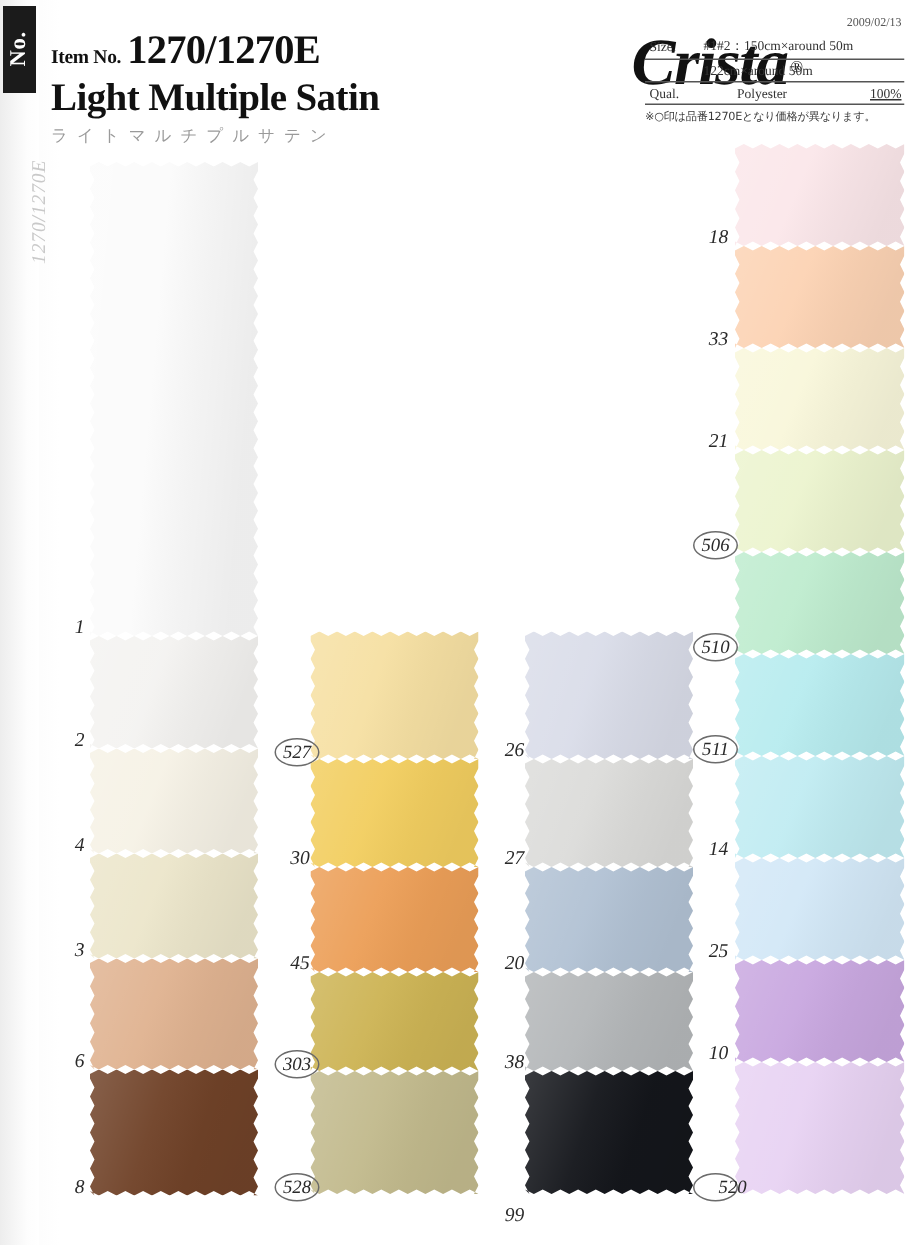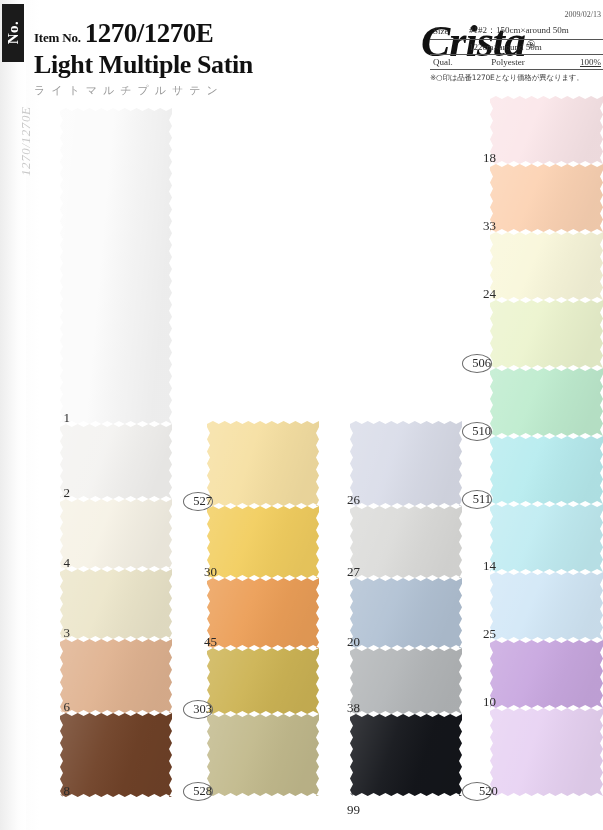--- a/index.html
+++ b/index.html
@@ -92,22 +92,22 @@
   #spec-note {
     font-size:7.5px; color:#3a3a3a; padding-top:3px;
     font-family:"DejaVu Sans", sans-serif; white-space:nowrap;
     letter-spacing:-.2px;
   }
 
   
   #swatches { position:absolute; left:0; top:96px; right:0; bottom:0; }
   .col { position:absolute; top:0; }
   .lab {
-    position:absolute; right:0; width:34px; text-align:right;
-    font-size:13px; color:#2a2a2a; font-family:"Liberation Serif", serif;
+    position:absolute; right:0; width:34px; text-align:center;
+    font-size:13px; color:#2a2a2a; font-family:"Liberation Serif", serif;font-style:italic;
   }
   .lab.circled {
     border:1px solid #6b6b6b; border-radius:50%;
     width:30px; height:19px; line-height:17px; font-size:12.5px;
   }
   
   .pinked { position:absolute; left:0; }
   .pinked svg { display:block; }
 </style>
 </head>
@@ -447,21 +447,21 @@
                 <stop offset="0" stop-color="rgba(255,255,255,0.16)"></stop>
                 <stop offset="0.45" stop-color="rgba(255,255,255,0.04)"></stop>
                 <stop offset="0.75" stop-color="rgba(0,0,0,0.035)"></stop>
                 <stop offset="1" stop-color="rgba(0,0,0,0.06)"></stop>
               </linearGradient>
             </defs>
             <polygon points="0.0,3.0 5.9,0.0 11.9,3.0 17.8,0.0 23.8,3.0 29.7,0.0 35.7,3.0 41.6,0.0 47.6,3.0 53.5,0.0 59.5,3.0 65.4,0.0 71.4,3.0 77.3,0.0 83.3,3.0 89.2,0.0 95.2,3.0 101.1,0.0 107.1,3.0 113.0,0.0 113.0,6.2 110.0,12.4 113.0,18.5 110.0,24.7 113.0,30.9 110.0,37.1 113.0,43.3 110.0,49.5 113.0,55.6 110.0,61.8 113.0,68.0 113.0,68.0 107.1,65.0 101.1,68.0 95.2,65.0 89.2,68.0 83.3,65.0 77.3,68.0 71.4,65.0 65.4,68.0 59.5,65.0 53.5,68.0 47.6,65.0 41.6,68.0 35.7,65.0 29.7,68.0 23.8,65.0 17.8,68.0 11.9,65.0 5.9,68.0 0.0,65.0 0.0,68.0 3.0,61.8 0.0,55.6 3.0,49.5 0.0,43.3 3.0,37.1 0.0,30.9 3.0,24.7 0.0,18.5 3.0,12.4 0.0,6.2" fill="#f9f7db"></polygon>
             <polygon points="0.0,3.0 5.9,0.0 11.9,3.0 17.8,0.0 23.8,3.0 29.7,0.0 35.7,3.0 41.6,0.0 47.6,3.0 53.5,0.0 59.5,3.0 65.4,0.0 71.4,3.0 77.3,0.0 83.3,3.0 89.2,0.0 95.2,3.0 101.1,0.0 107.1,3.0 113.0,0.0 113.0,6.2 110.0,12.4 113.0,18.5 110.0,24.7 113.0,30.9 110.0,37.1 113.0,43.3 110.0,49.5 113.0,55.6 110.0,61.8 113.0,68.0 113.0,68.0 107.1,65.0 101.1,68.0 95.2,65.0 89.2,68.0 83.3,65.0 77.3,68.0 71.4,65.0 65.4,68.0 59.5,65.0 53.5,68.0 47.6,65.0 41.6,68.0 35.7,65.0 29.7,68.0 23.8,65.0 17.8,68.0 11.9,65.0 5.9,68.0 0.0,65.0 0.0,68.0 3.0,61.8 0.0,55.6 3.0,49.5 0.0,43.3 3.0,37.1 0.0,30.9 3.0,24.7 0.0,18.5 3.0,12.4 0.0,6.2" fill="url(#sheen-3-2)"></polygon>
           </svg>
         </div>
-        <div class="lab" style="position: absolute; left: -28px; right: auto; top: 190px;">24</div>
+        <div class="lab" style="position: absolute; left: -28px; right: auto; top: 190px;">21</div>
         <div class="pinked" title="506" style="top: 204px;">
           <svg width="113" height="68">
             <defs>
               <linearGradient id="sheen-3-3" x1="0" y1="0" x2="1" y2="0.25">
                 <stop offset="0" stop-color="rgba(255,255,255,0.16)"></stop>
                 <stop offset="0.45" stop-color="rgba(255,255,255,0.04)"></stop>
                 <stop offset="0.75" stop-color="rgba(0,0,0,0.035)"></stop>
                 <stop offset="1" stop-color="rgba(0,0,0,0.06)"></stop>
               </linearGradient>
             </defs>

